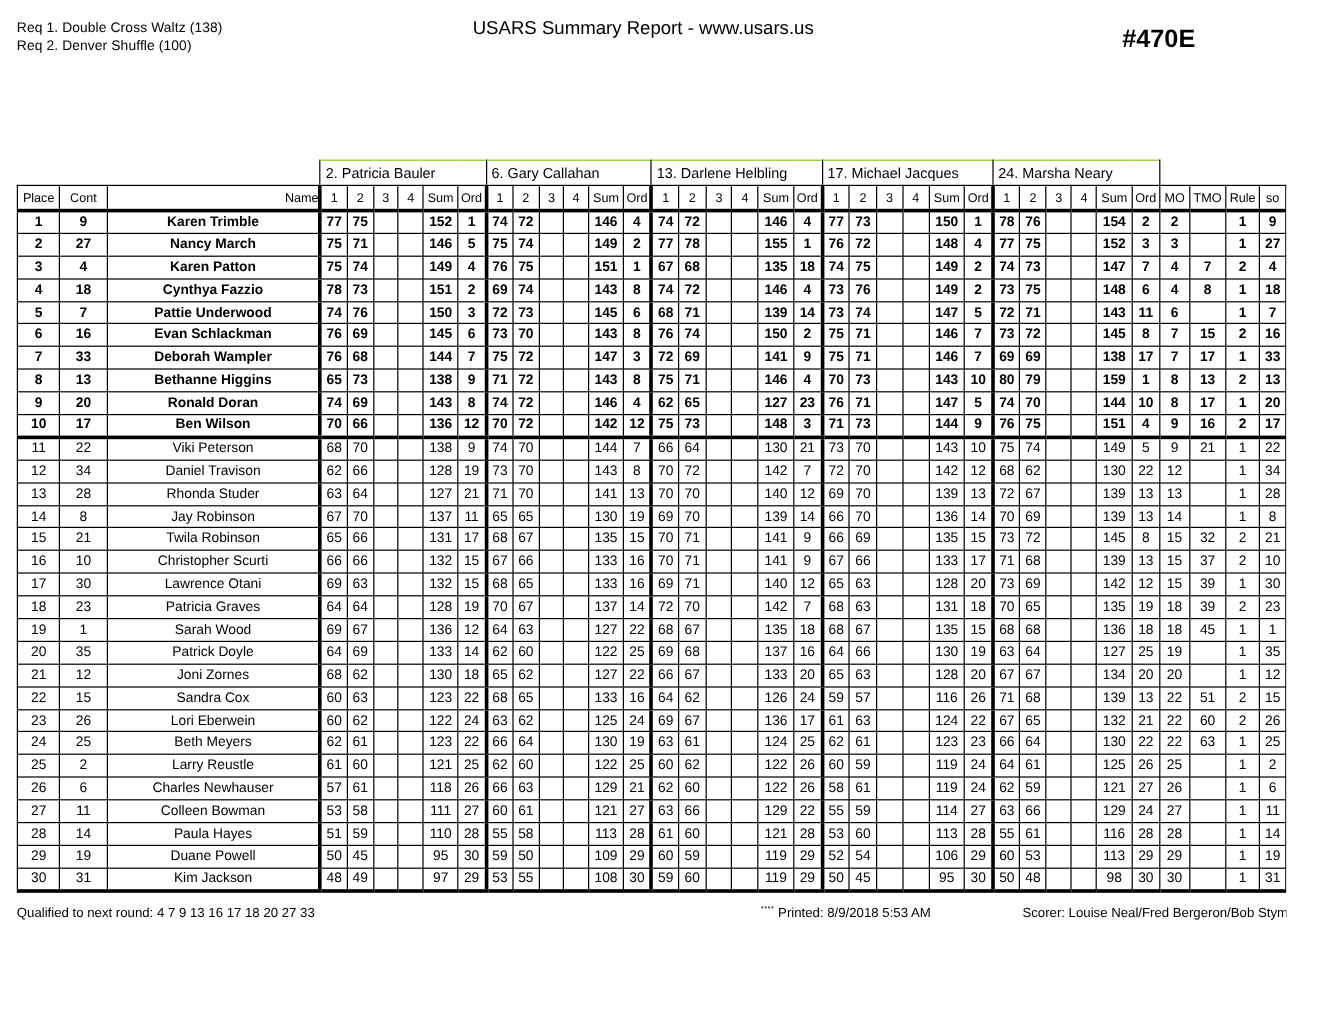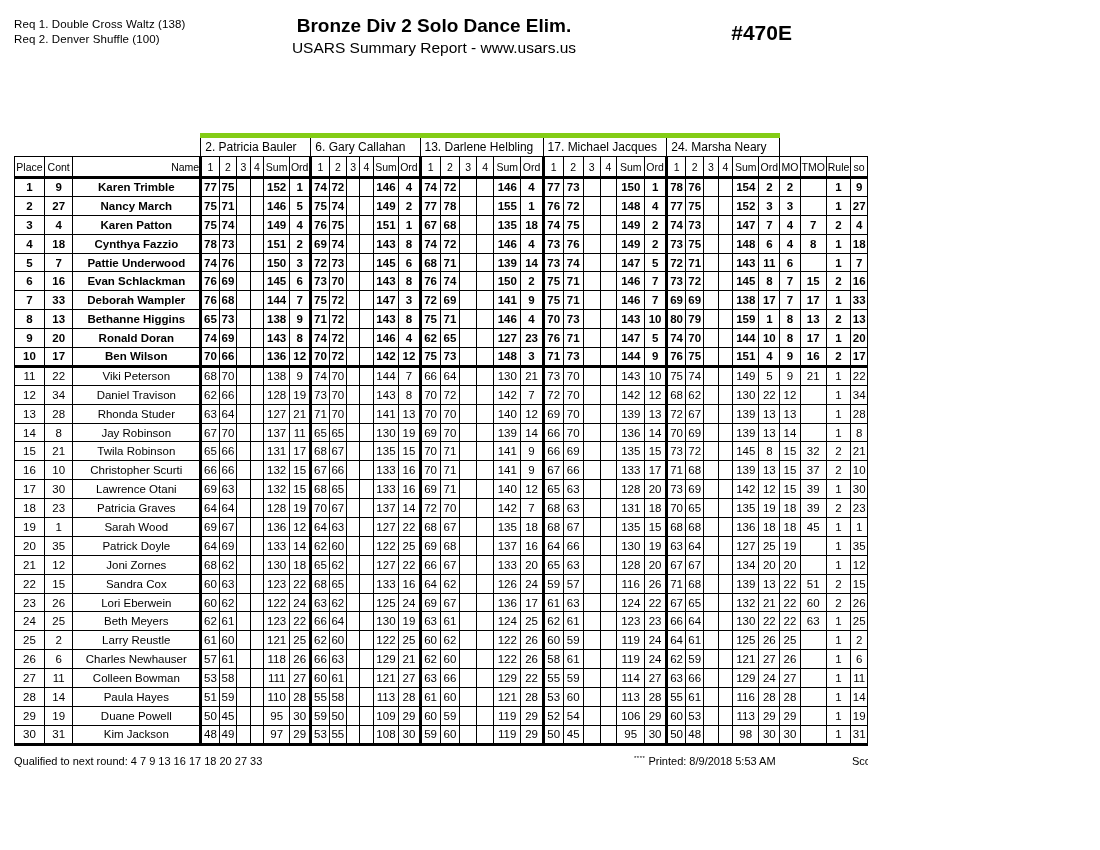--- a/index.html
+++ b/index.html
@@ -5,21 +5,21 @@
   * { box-sizing: border-box; }
   html, body {
     margin: 0; padding: 0;
     width: 1100px; height: 850px;
     background: #ffffff;
     font-family: "Liberation Sans", sans-serif;
     color: #000;
   }
   #page {
     position: relative;
-    width: 868px;
+    width: 1072px;
     height: 850px;
     overflow: hidden;
   }
 
   
   .reqs {
     position: absolute;
     left: 14px; top: 17px;
     font-size: 11.5px;
     line-height: 15px;
@@ -78,21 +78,21 @@
     font-weight: normal;
     overflow: hidden;
     white-space: nowrap;
   }
   
   tr.judgeband td {
     height: 21px;
     text-align: left;
     padding-left: 4px;
     font-size: 12px;
-    border-top: 5px solid #84cc16;
+    border-top: 1px solid #84cc16;
     border-bottom: 1px solid #000;
   }
   tr.judgeband td.blank {
     border: none;
   }
   tr.judgeband td.jname {
     border-left: 1px solid #000;
     border-right: 1px solid #000;
   }
 
@@ -150,21 +150,20 @@
 <body>
 
 <div id="page">
 
   <div class="reqs">
     <div>Req  1.  Double Cross Waltz (138)</div>
     <div>Req  2.  Denver Shuffle (100)</div>
   </div>
 
   <div class="titleblock">
-    <div class="t-line3">Bronze Div 2  Solo Dance Elim.</div>
     <div class="t-line4">USARS Summary Report - www.usars.us</div>
   </div>
 
   <div class="eventno">#470E</div>
 
   <table class="results">
     <colgroup>
       <col style="width:38px">
         <col style="width:44px">
         <col style="width:201px">

